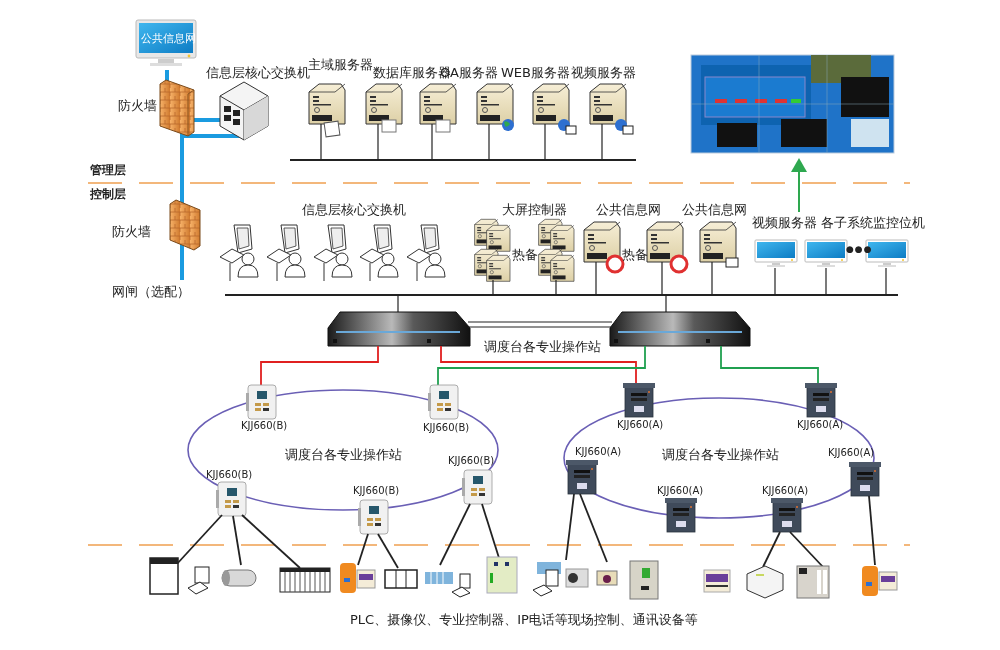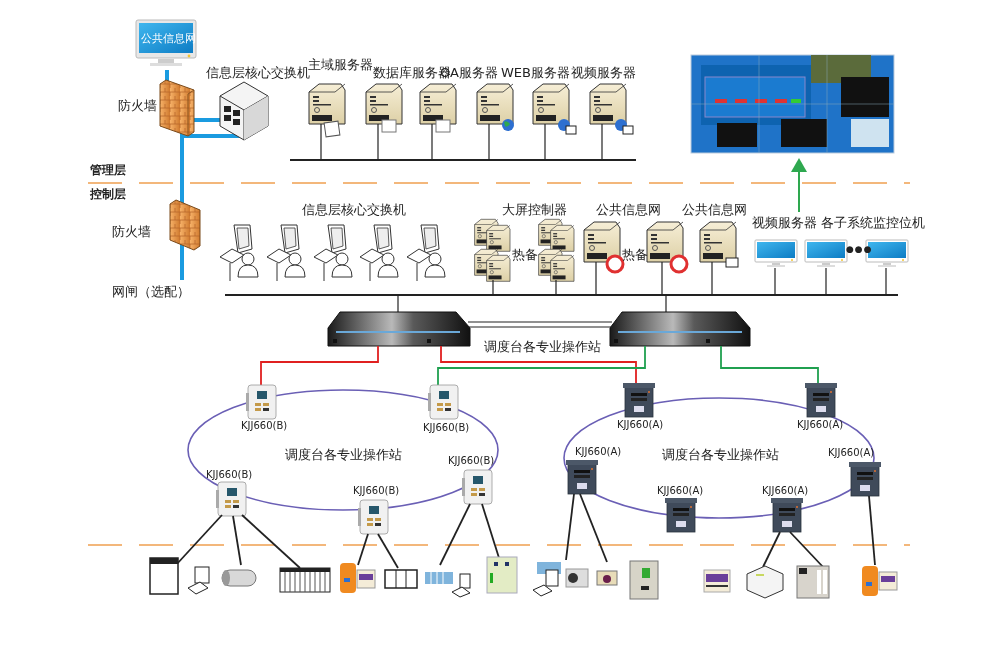--- a/index.html
+++ b/index.html
@@ -437,14 +437,15 @@
 <span class="lbl" style="left:206px;top:470px;font-size:10px">KJJ660(B)</span>
 
 <span class="lbl" style="left:662px;top:448px">调度台各专业操作站</span>
 <span class="lbl" style="left:617px;top:420px;font-size:10px">KJJ660(A)</span>
 <span class="lbl" style="left:797px;top:420px;font-size:10px">KJJ660(A)</span>
 <span class="lbl" style="left:828px;top:448px;font-size:10px">KJJ660(A)</span>
 <span class="lbl" style="left:762px;top:486px;font-size:10px">KJJ660(A)</span>
 <span class="lbl" style="left:657px;top:486px;font-size:10px">KJJ660(A)</span>
 <span class="lbl" style="left:575px;top:447px;font-size:10px">KJJ660(A)</span>
 
+<span class="lbl" style="left:350px;top:613px">PLC、摄像仪、专业控制器、IP电话等现场控制、通讯设备等</span>
 
 </div>
 
 </body></html>

